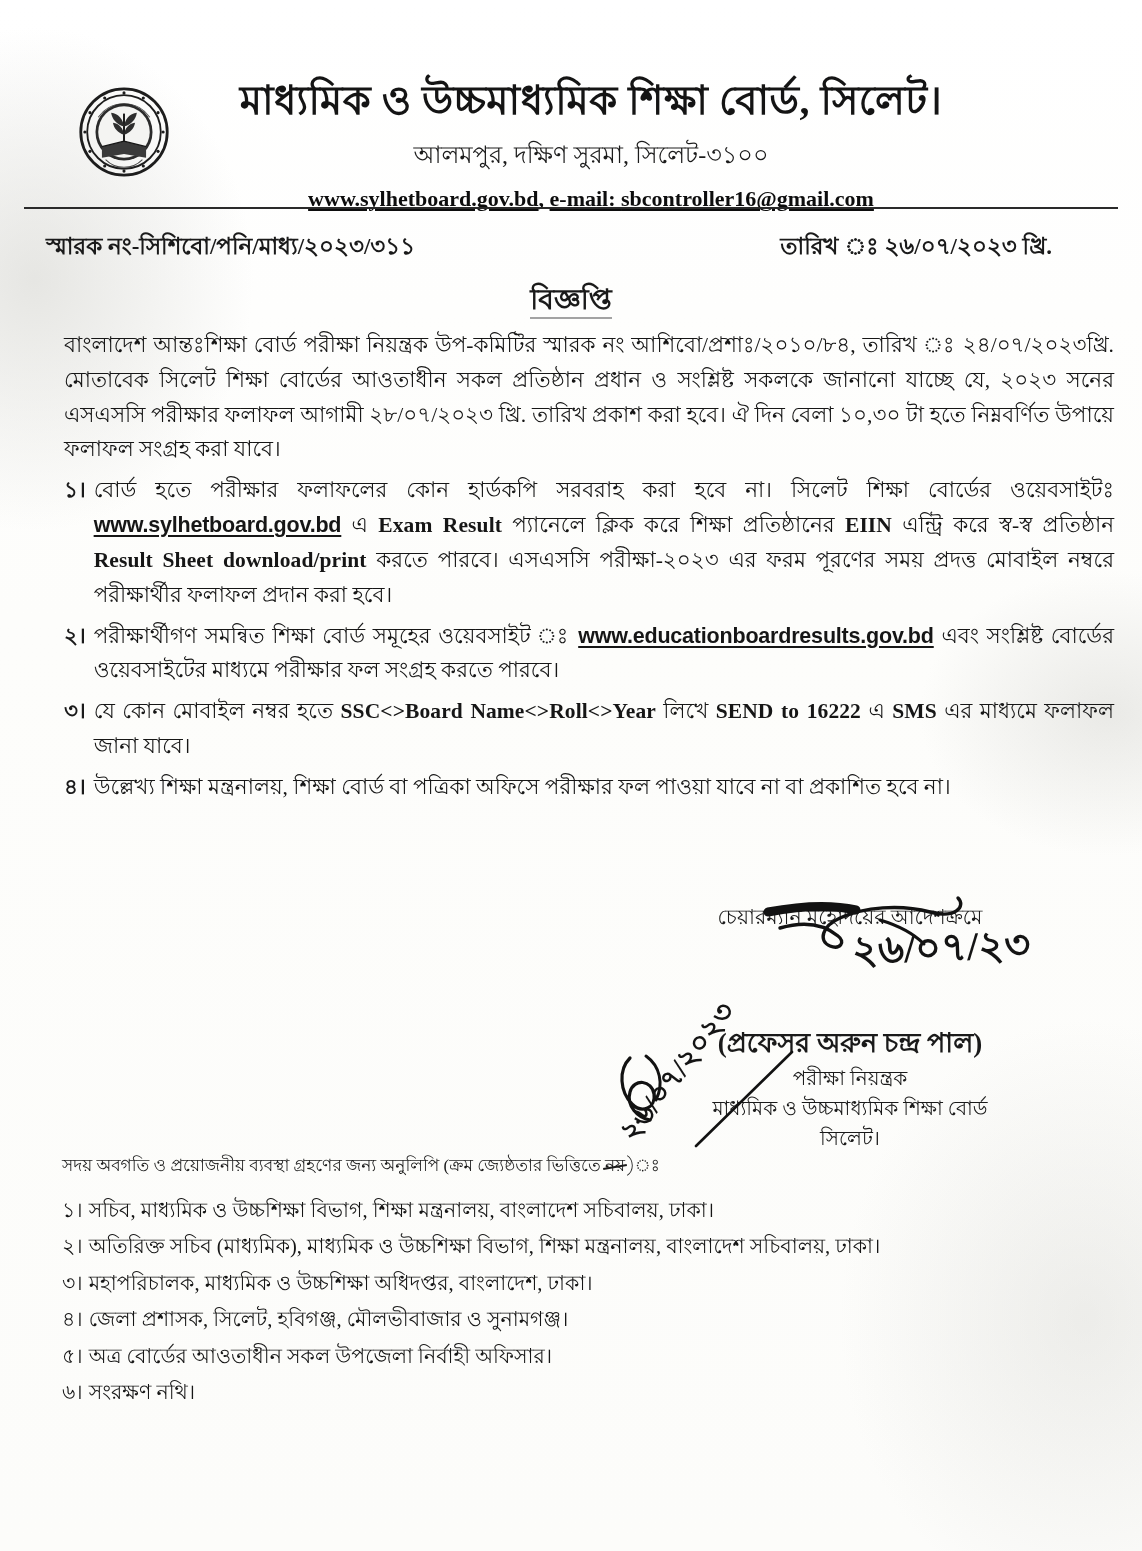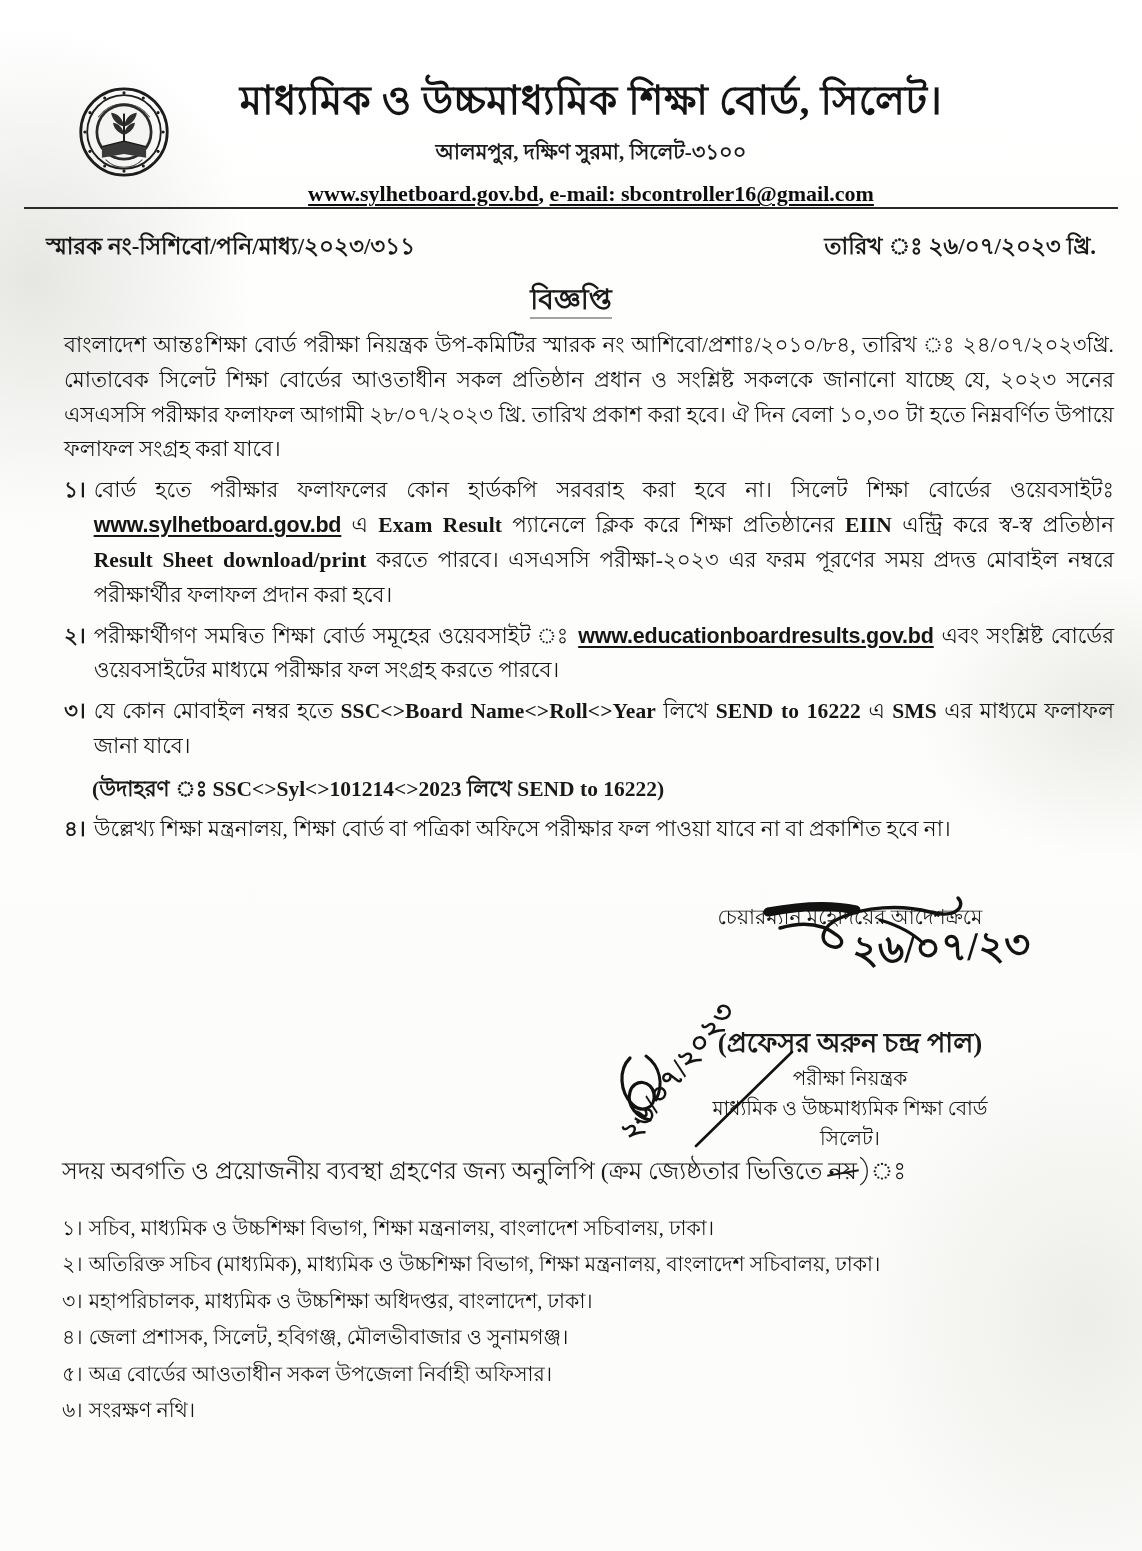--- a/index.html
+++ b/index.html
@@ -49,22 +49,22 @@
   }
   .org-title {
     font-size: 40px;
     font-weight: bold;
     letter-spacing: 0.5px;
     line-height: 1.15;
     margin: 0 0 0 40px;
     color: #141414;
   }
   .org-address {
-    font-size: 21px;
-    font-weight: 700;
+    font-size: 24px;
+    font-weight: 400;
     margin: 12px 0 0 40px;
     color: #1b1b1b;
   }
   .org-web {
     font-size: 22px;
     font-weight: bold;
     margin: 10px 0 0 40px;
     color: #0d0d0d;
   }
   .org-web .u { text-decoration: underline; text-underline-offset: 3px; }
@@ -83,21 +83,21 @@
     position: absolute;
     top: 228px;
     left: 46px;
     right: 46px;
     display: flex;
     justify-content: space-between;
     align-items: flex-start;
     font-size: 23px;
     font-weight: 700;
   }
-  .memo-date { }
+  .memo-date { margin-right: 44px; }
 
   
   .notice-title {
     position: absolute;
     top: 278px;
     left: 0; right: 0;
     text-align: center;
     font-size: 28px;
     font-weight: bold;
   }
@@ -194,23 +194,23 @@
   }
 
   
   .copy-block {
     position: absolute;
     top: 1152px;
     left: 62px;
     width: 1020px;
   }
   .copy-head {
-    font-size: 24px;
-    font-weight: 500;
-    margin-bottom: 18px;
+    font-size: 17px;
+    font-weight: 500;
+    margin-bottom: 12px;
     position: relative;
     display: inline-block;
   }
   .copy-head .struck {
     position: relative;
   }
   .copy-head .struck::after {
     content: "";
     position: absolute;
     left: -2px; right: -2px;
@@ -303,21 +303,20 @@
     <div class="item">
       <div class="item-num">২।</div>
       <div class="item-body"><span>পরীক্ষার্থীগণ সমন্বিত শিক্ষা বোর্ড সমূহের ওয়েবসাইট ঃ </span><span class="url">www.educationboardresults.gov.bd</span><span> এবং সংশ্লিষ্ট বোর্ডের ওয়েবসাইটের মাধ্যমে পরীক্ষার ফল সংগ্রহ করতে পারবে।</span></div>
     </div>
 
     <div class="item">
       <div class="item-num">৩।</div>
       <div class="item-body"><span>যে কোন মোবাইল নম্বর হতে </span><span class="lat">SSC&lt;&gt;Board Name&lt;&gt;Roll&lt;&gt;Year</span><span> লিখে </span><span class="lat">SEND to 16222</span><span> এ </span><span class="lat">SMS</span><span> এর মাধ্যমে ফলাফল জানা যাবে।</span></div>
     </div>
 
-    <div class="example">(উদাহরণ ঃ SSC&lt;&gt;Syl&lt;&gt;101214&lt;&gt;2023 লিখে SEND to 16222)</div>
 
     <div class="item">
       <div class="item-num">৪।</div>
       <div class="item-body">উল্লেখ্য শিক্ষা মন্ত্রনালয়, শিক্ষা বোর্ড বা পত্রিকা অফিসে পরীক্ষার ফল পাওয়া যাবে না বা প্রকাশিত হবে না।</div>
     </div>
   </div>
 
   <div class="sign-block layer">
     <div class="sign-order">চেয়ারম্যান মহোদয়ের আদেশক্রমে</div>
     <div class="sign-gap"></div>

